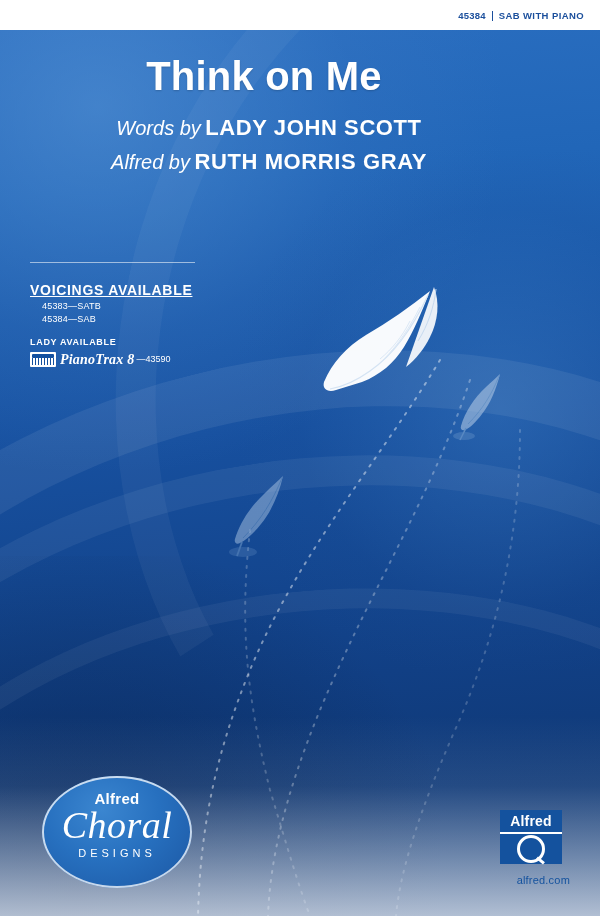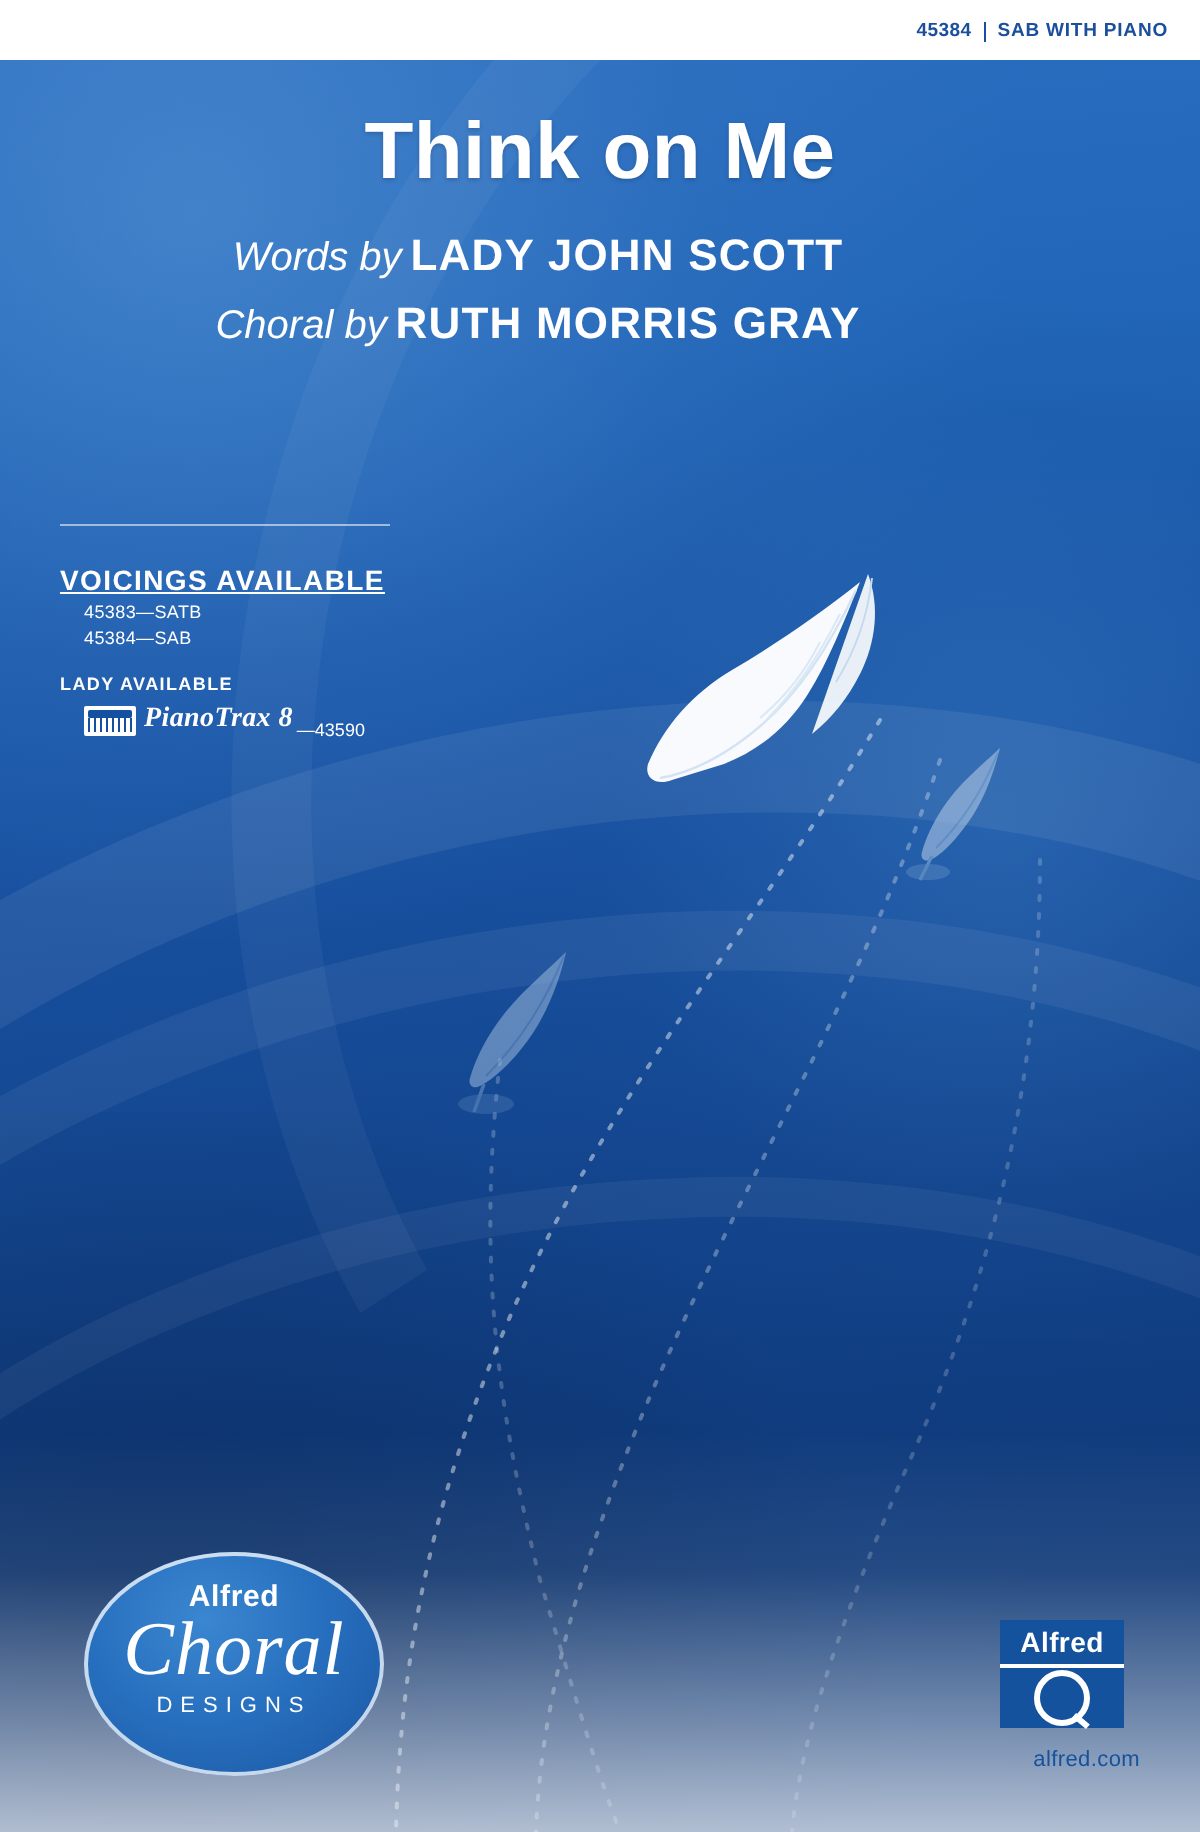--- a/index.html
+++ b/index.html
@@ -133,21 +133,20 @@
   .title {
     position: absolute;
     top: 24px;
     left: 0; width: 528px;
     text-align: center;
     font-size: 40px;
     font-weight: bold;
     color: #ffffff;
     letter-spacing: 0.2px;
     text-shadow: 0 1px 2px rgba(0,0,0,0.18);
-    padding-left: 36px;
   }
   .credit {
     position: absolute;
     left: 0; width: 538px;
     text-align: center;
     color: #ffffff;
     white-space: nowrap;
   }
   .credit .by {
     font-style: italic;
@@ -187,23 +186,23 @@
     letter-spacing: 0.2px;
   }
   .info .hdr2 {
     font-size: 9px;
     font-weight: bold;
     letter-spacing: 0.7px;
     margin-top: 13px;
   }
   .pianotrax {
     display: flex;
-    align-items: flex-end;
+    align-items: flex-start;
     margin-top: 5px;
-    margin-left: 12px;
+    margin-left: 0;
   }
   .pt-logo {
     width: 26px; height: 15px;
     background: #ffffff;
     border-radius: 1px;
     position: relative;
     overflow: hidden;
     flex: 0 0 auto;
   }
   .pt-logo .keys {
@@ -386,21 +385,21 @@
     </svg>
 
     <div class="title">Think on Me</div>
 
     <div class="credit credit-words">
       <span class="by">Words by</span>
       <span class="who">LADY JOHN SCOTT</span>
     </div>
 
     <div class="credit credit-music">
-      <span class="by">Choral by</span>
+      <span class="by">Alfred by</span>
       <span class="who">RUTH MORRIS GRAY</span>
     </div>
 
     <div class="hrule"></div>
     <div class="info">
       <div class="hdr">VOICINGS AVAILABLE</div>
       <div class="line">45383—SATB</div>
       <div class="line">45384—SAB</div>
       <div class="hdr2">LADY AVAILABLE</div>
       <div class="pianotrax">

